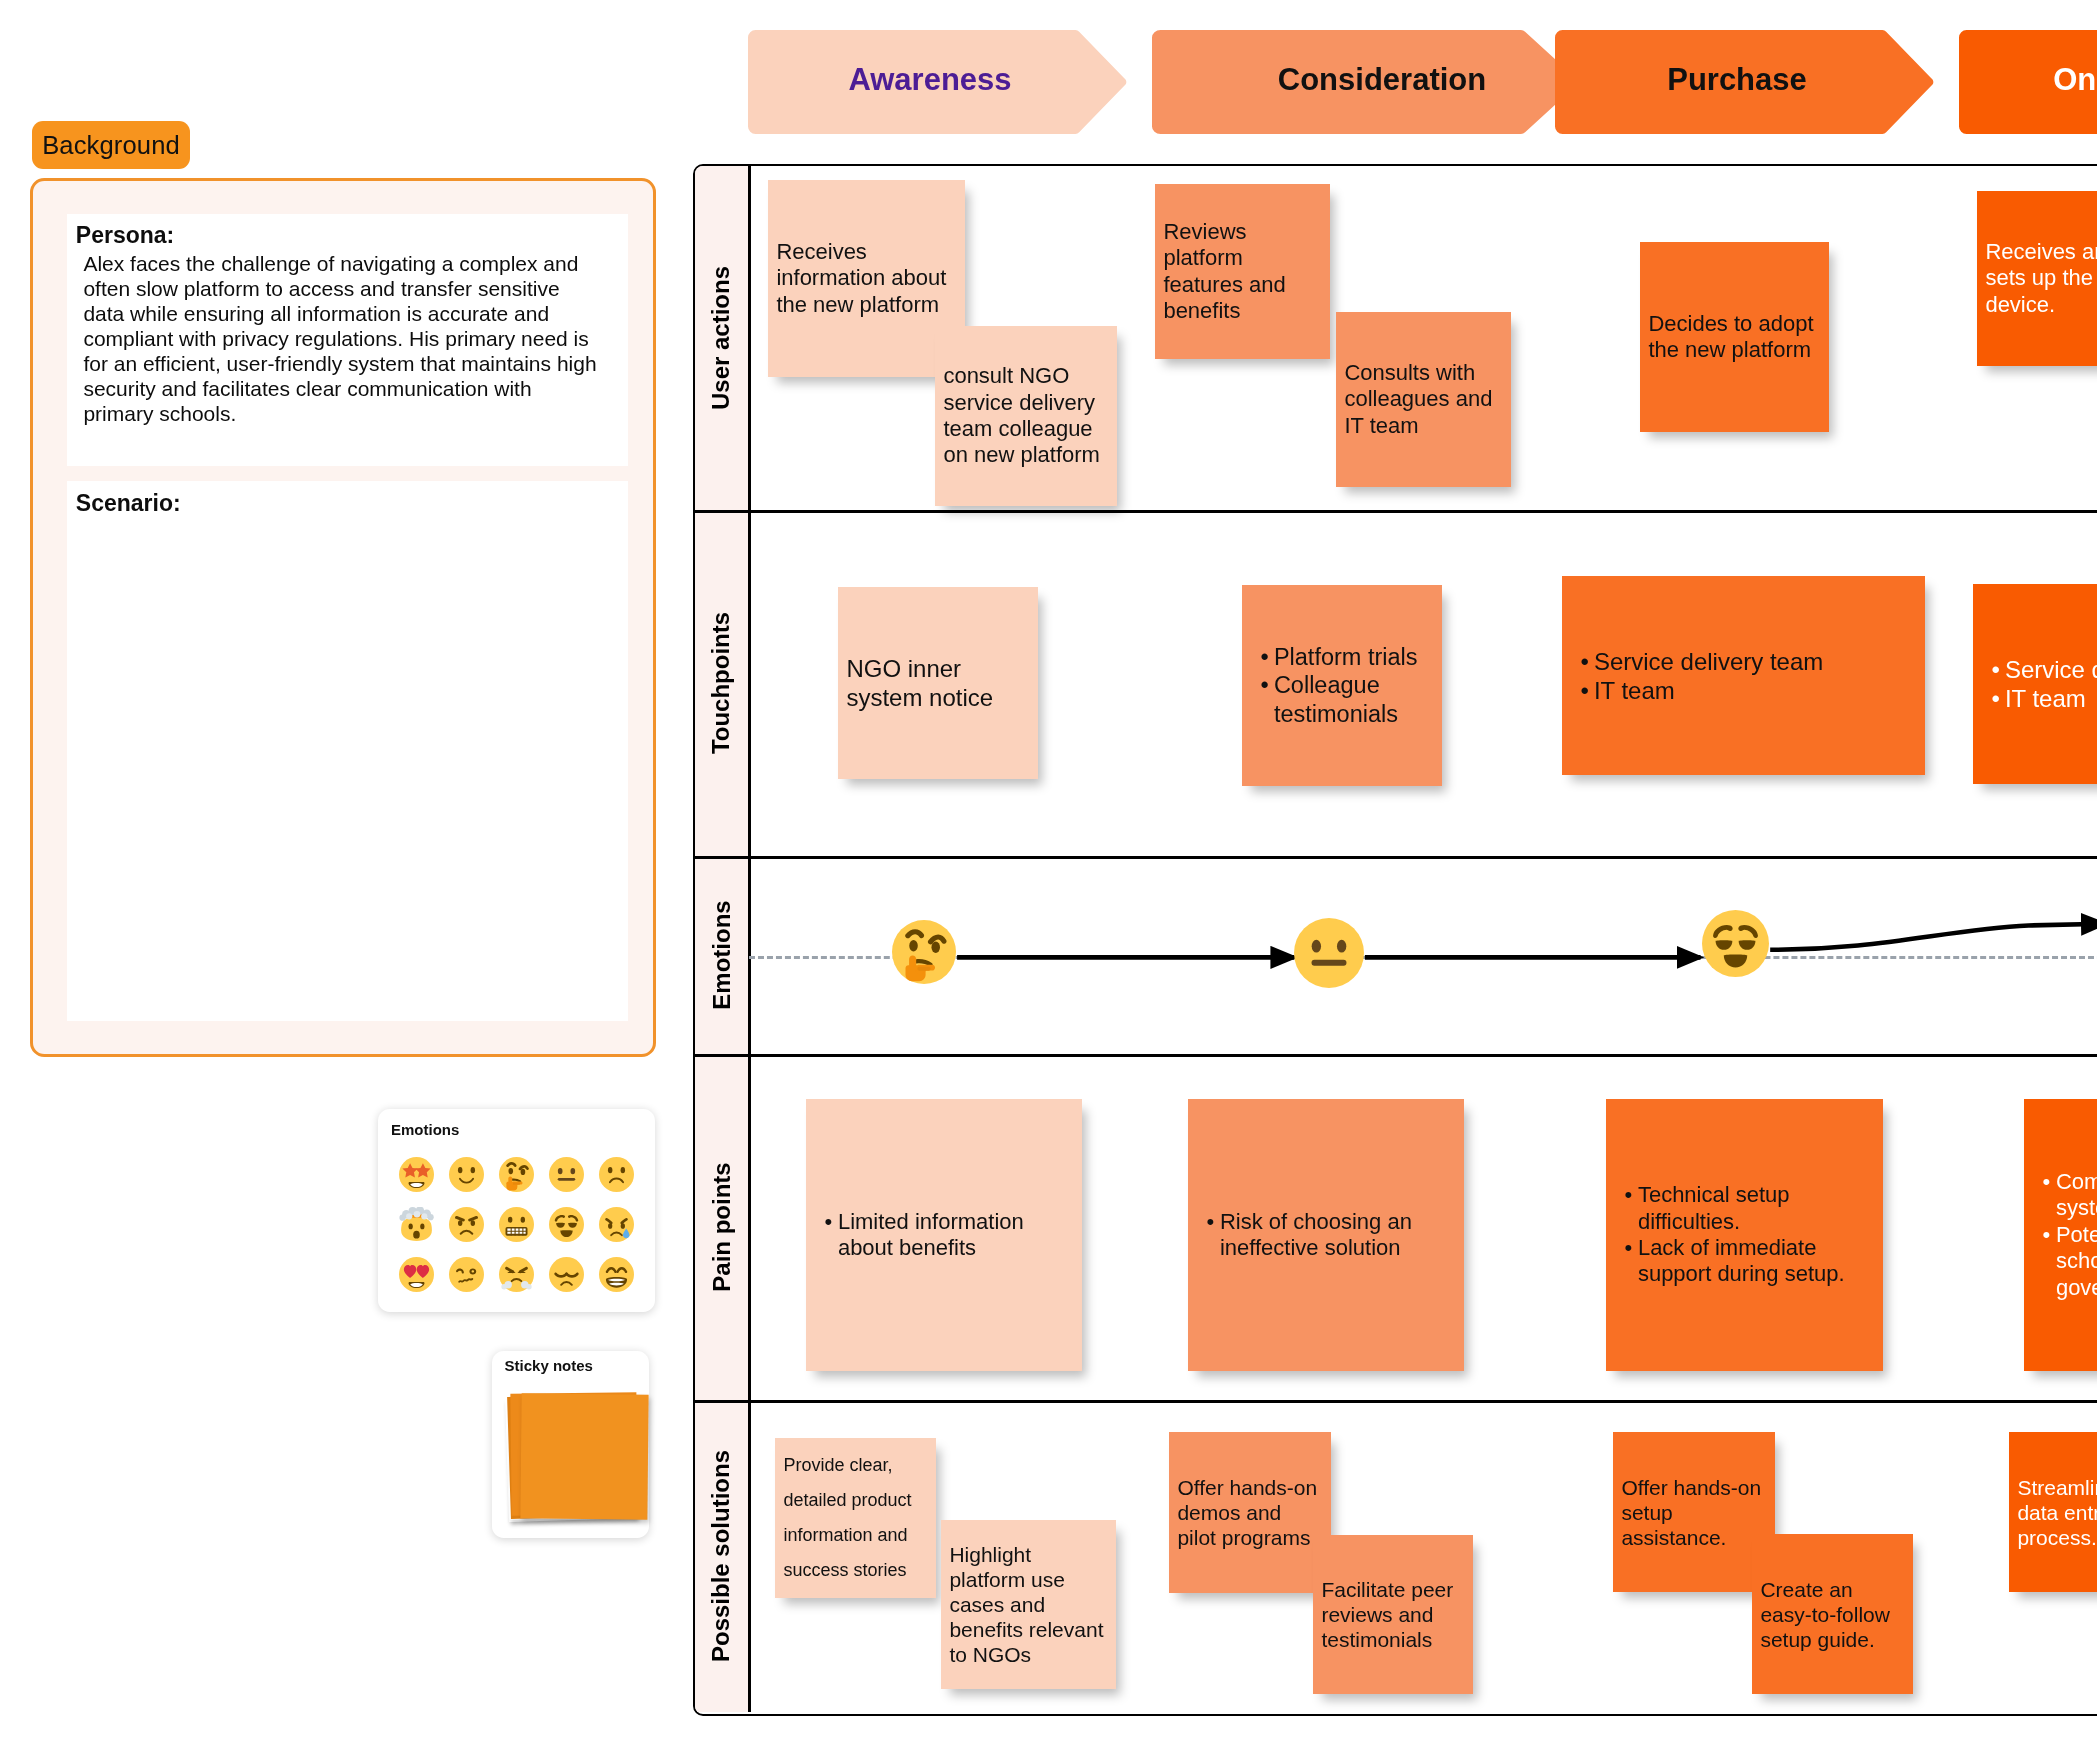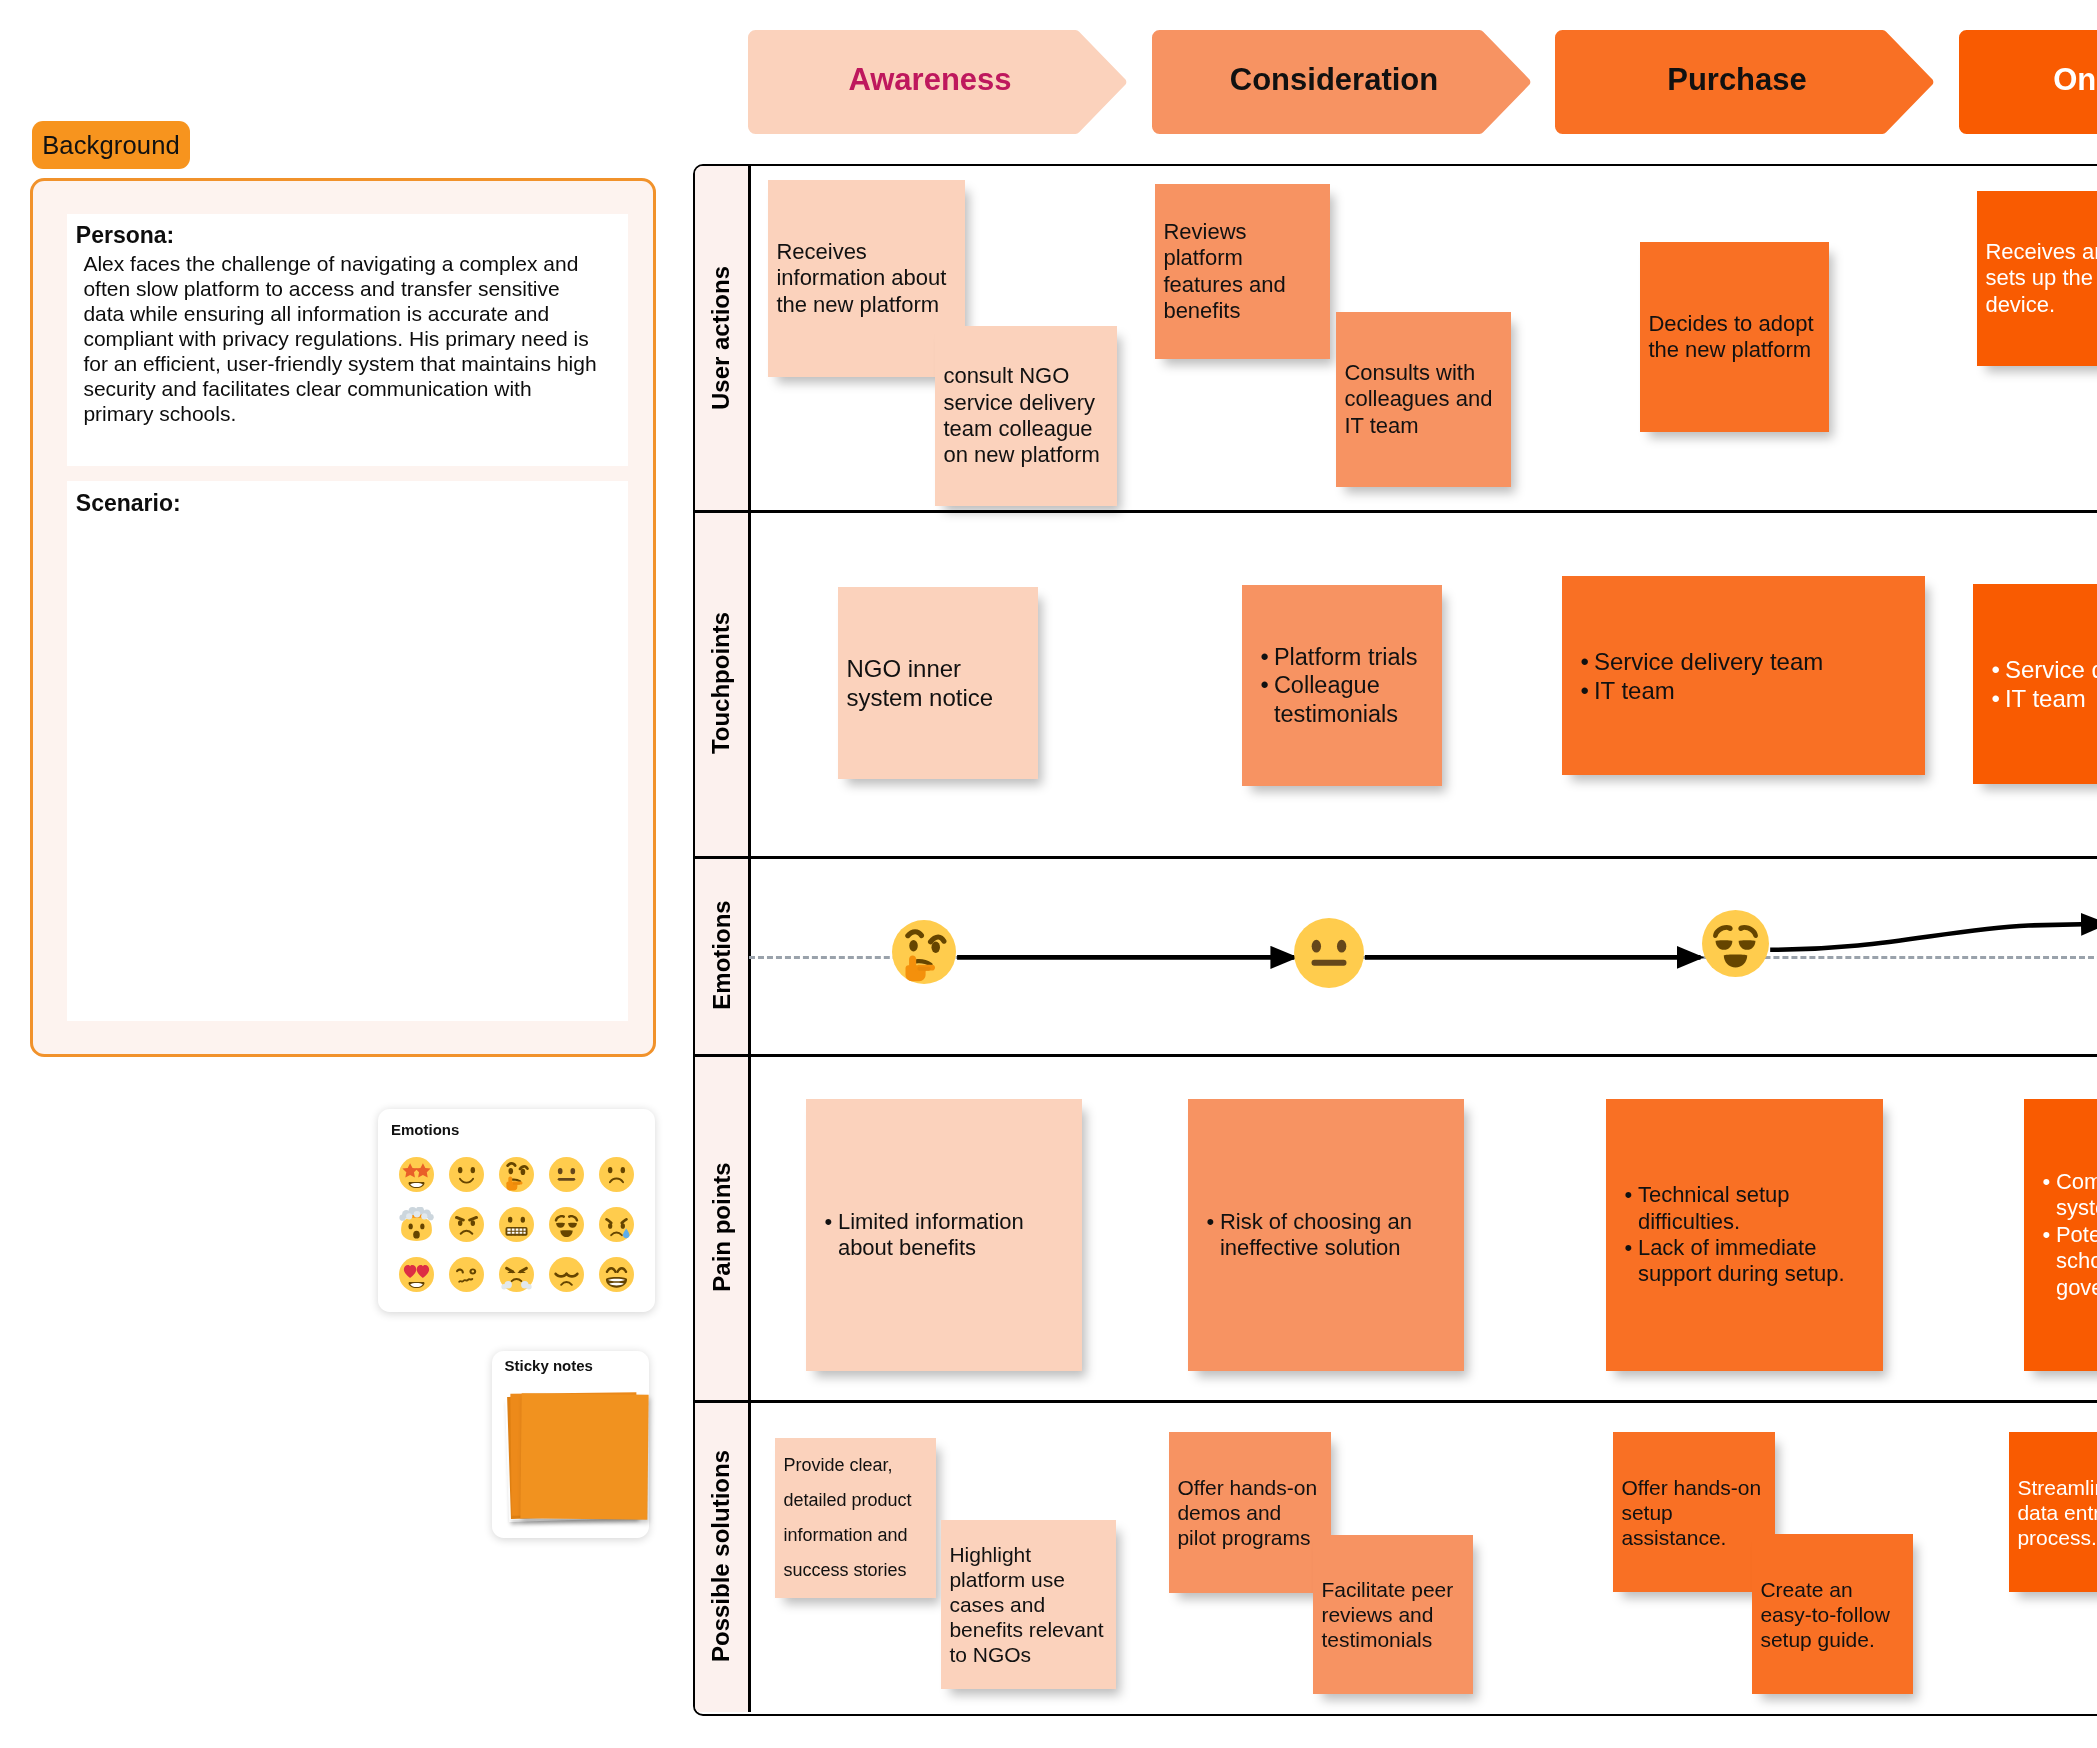--- a/index.html
+++ b/index.html
@@ -69,28 +69,28 @@
 <div id="bg-box">
   <div class="bg-card" id="persona-card">
     <div class="bg-h" style="position:absolute;left:8.8px;top:9.2px;">Persona:</div>
     <div class="bg-p" style="position:absolute;left:16.4px;top:37px;width:517px;">Alex faces the challenge of navigating a complex and often slow platform to access and transfer sensitive data while ensuring all information is accurate and compliant with privacy regulations. His primary need is for an efficient, user-friendly system that maintains high security and facilitates clear communication with primary schools.</div>
   </div>
   <div class="bg-card" id="scenario-card">
     <div class="bg-h" style="position:absolute;left:8.8px;top:9.6px;">Scenario:</div>
   </div>
 </div>
 
-<div class="stage" style="left:748px;color:#be185d;">
+<div class="stage" style="left:748px;color:#4c1d95;">
   <svg viewBox="0 0 903 247" preserveAspectRatio="none">
     <path d="M18 0 H780 A12 12 0 0 1 789 4 L900 118 A12 12 0 0 1 900 129 L789 243 A12 12 0 0 1 780 247 H18 A18 18 0 0 1 0 229 V18 A18 18 0 0 1 18 0 Z" fill="#FBD2BC"></path>
   </svg>
   <span class="lbl">Awareness</span>
 </div>
 
-<div class="stage" style="left:1152px;color:#111111;">
+<div class="stage" style="left:1152px;color:#111111;padding-left:48px;">
   <svg viewBox="0 0 903 247" preserveAspectRatio="none">
     <path d="M18 0 H780 A12 12 0 0 1 789 4 L900 118 A12 12 0 0 1 900 129 L789 243 A12 12 0 0 1 780 247 H18 A18 18 0 0 1 0 229 V18 A18 18 0 0 1 18 0 Z" fill="#F79362"></path>
   </svg>
   <span class="lbl">Consideration</span>
 </div>
 
 <div class="stage" style="left:1555px;color:#111111;">
   <svg viewBox="0 0 903 247" preserveAspectRatio="none">
     <path d="M18 0 H780 A12 12 0 0 1 789 4 L900 118 A12 12 0 0 1 900 129 L789 243 A12 12 0 0 1 780 247 H18 A18 18 0 0 1 0 229 V18 A18 18 0 0 1 18 0 Z" fill="#F97024"></path>
   </svg>

